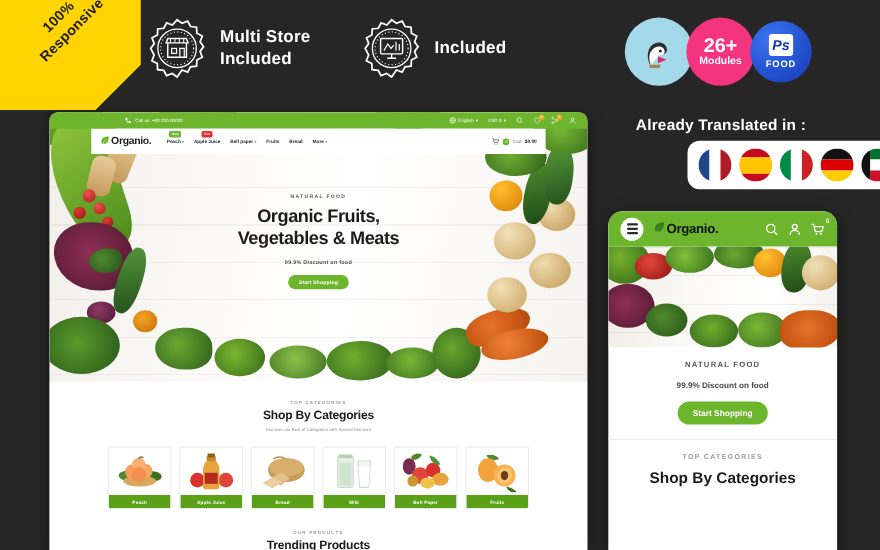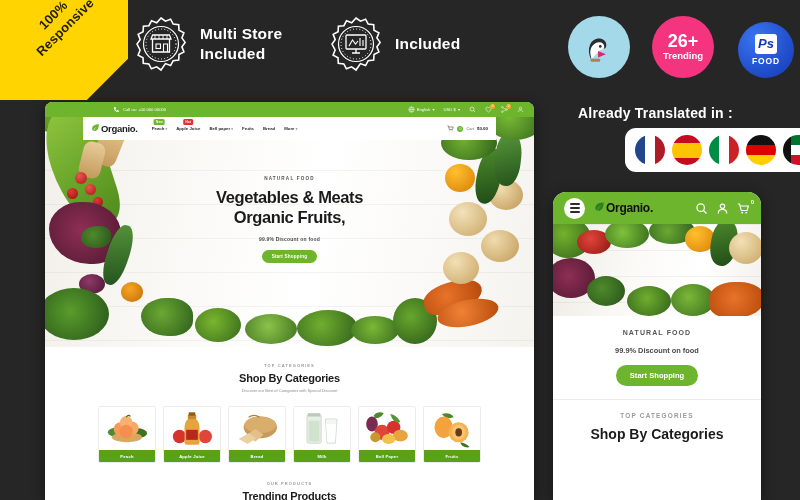--- a/index.html
+++ b/index.html
@@ -29,21 +29,21 @@
   
   .feat { position: absolute; display: flex; align-items: center; gap: 11px; }
   .feat-badge { width: 56px; height: 56px; position: relative; flex: none; }
   .feat-badge svg { display: block; }
   .feat-txt { color: #ffffff; font-size: 15.5px; font-weight: bold; line-height: 20px; letter-spacing: .2px; }
   .feat-txt span { display: block; white-space: nowrap; }
   #feat-store { left: 133px; top: 16px; align-items: center; }
   #feat-child { left: 328px; top: 16px; }
 
   
-  .circles { position: absolute; left: 568px; top: 16px; display: flex; align-items: flex-end; gap: 28px; }
+  .circles { position: absolute; left: 568px; top: 16px; display: flex; align-items: center; }
   .circ { border-radius: 50%; display: flex; align-items: center; justify-content: center; flex-direction: column; position: relative; }
   .circ-presta { width: 62px; height: 62px; background: #a3d9e8; }
   .circ-mod { width: 62px; height: 62px; background: #f5347f; margin-left: -6px; color: #fff; }
   .circ-mod .big { font-size: 18px; font-weight: bold; line-height: 17px; }
   .circ-mod .small { font-size: 9.5px; font-weight: bold; line-height: 12px; }
   .circ-ps { width: 56px; height: 56px; background: #1d53d6;
     background-image: radial-gradient(circle at 32% 28%, #3a74f0 0%, #1338b5 100%);
     margin-left: -4px; color: #fff; }
   .ps-box { width: 22px; height: 20px; background: #fff; color: #1338b5; border-radius: 3px;
     font-size: 13px; font-weight: bold; line-height: 20px; text-align: center; font-style: italic; }
@@ -212,21 +212,21 @@
       <svg viewBox="0 0 46 46" width="42" height="42">
         <path d="M14 36c-2-5-3-10-1-15 2-5 7-8 12-7 4 .8 6 4 6 7 0 2-1 4-3 4l-7 1" fill="#2b2b33"></path>
         <path d="M15 36c-1.6-4.4-2.4-9 0-13.2 2.4-4.2 7-6 10.6-4.6 2.6 1 3.6 3.6 3 5.6-.6 2-2.6 2.6-4.4 2.6" fill="#fff"></path>
         <circle cx="24.4" cy="22.4" r="1.5" fill="#2b2b33"></circle>
         <path d="M22 27.5l8.5 3.5-8.5 3.4z" fill="#e0256b"></path>
         <path d="M13.5 36h11l-.6 3.2h-9.8z" fill="#a8825c"></path>
       </svg>
     </div>
     <div class="circ circ-mod">
       <div class="big">26+</div>
-      <div class="small">Trending</div>
+      <div class="small">Modules</div>
     </div>
     <div class="circ circ-ps">
       <div class="ps-box">Ps</div>
       <div class="ps-free">FOOD</div>
     </div>
   </div>
 
   <div class="trans-title">Already Translated in :</div>
   <div class="flags">
     <div class="flag f-fr">
@@ -292,22 +292,22 @@
       <div class="veg" style="left:432px;top:46px;width:24px;height:56px;background:linear-gradient(160deg,#4d8c2c,#1f4a17);border-radius:45%;transform:rotate(12deg)"></div>
       <div class="veg" style="left:450px;top:30px;width:26px;height:54px;background:linear-gradient(160deg,#58993a,#23511c);border-radius:45%;transform:rotate(6deg)"></div>
       <div class="veg" style="left:396px;top:24px;width:56px;height:34px;background:radial-gradient(circle at 40% 40%,#6fb132,#2d5c18);border-radius:50%"></div>
       <div class="veg" style="left:440px;top:-6px;width:60px;height:44px;background:radial-gradient(circle at 40% 45%,#78bb35,#2f6019);border-radius:50%"></div>
       <div class="veg" style="left:296px;top:-10px;width:60px;height:26px;background:radial-gradient(circle at 45% 50%,#7fc23a,#35691d);border-radius:50%"></div>
       <div class="veg" style="left:100px;top:-12px;width:70px;height:24px;background:radial-gradient(circle at 45% 55%,#86c742,#3c721f);border-radius:50%"></div>
 
       <div class="hero-txt">
         <div class="hero-kicker">NATURAL FOOD</div>
         <div class="hero-h1">
+          <div>Organic Fruits,</div>
           <div>Vegetables &amp; Meats</div>
-          <div>Organic Fruits,</div>
         </div>
         <div class="hero-sub">99.9% Discount on food</div>
         <div class="btn-green">Start Shopping</div>
       </div>
     </div>
 
     <div class="topbar">
       <div class="topbar-left">
         <span class="tb-ico">
           <svg viewBox="0 0 16 16">

